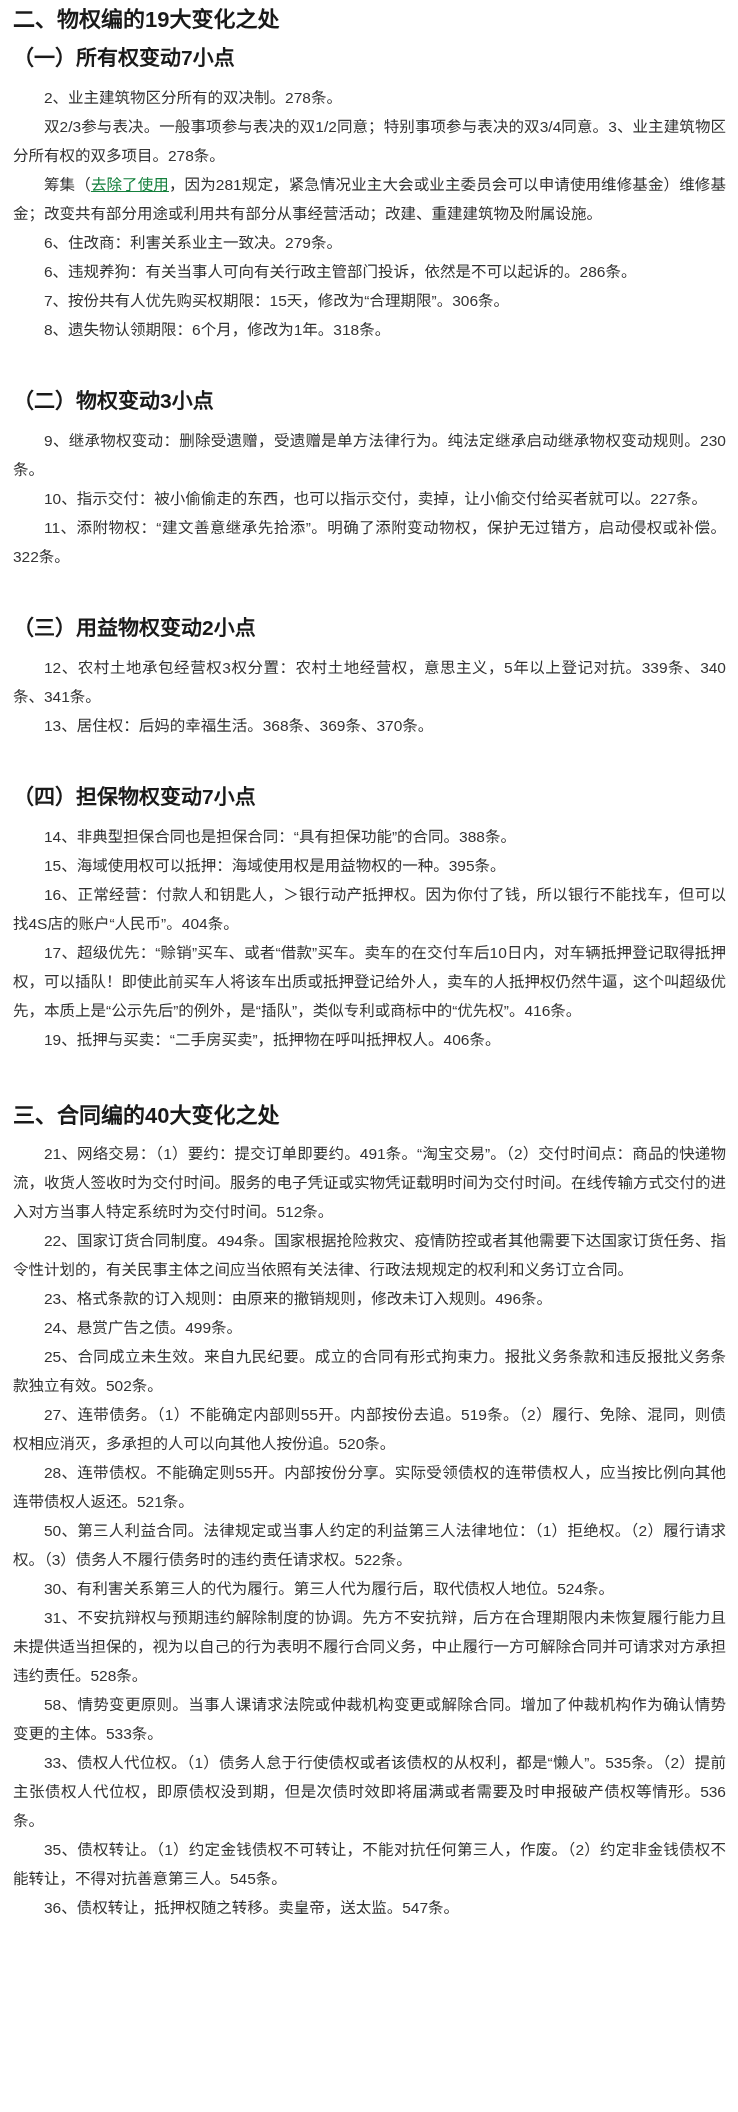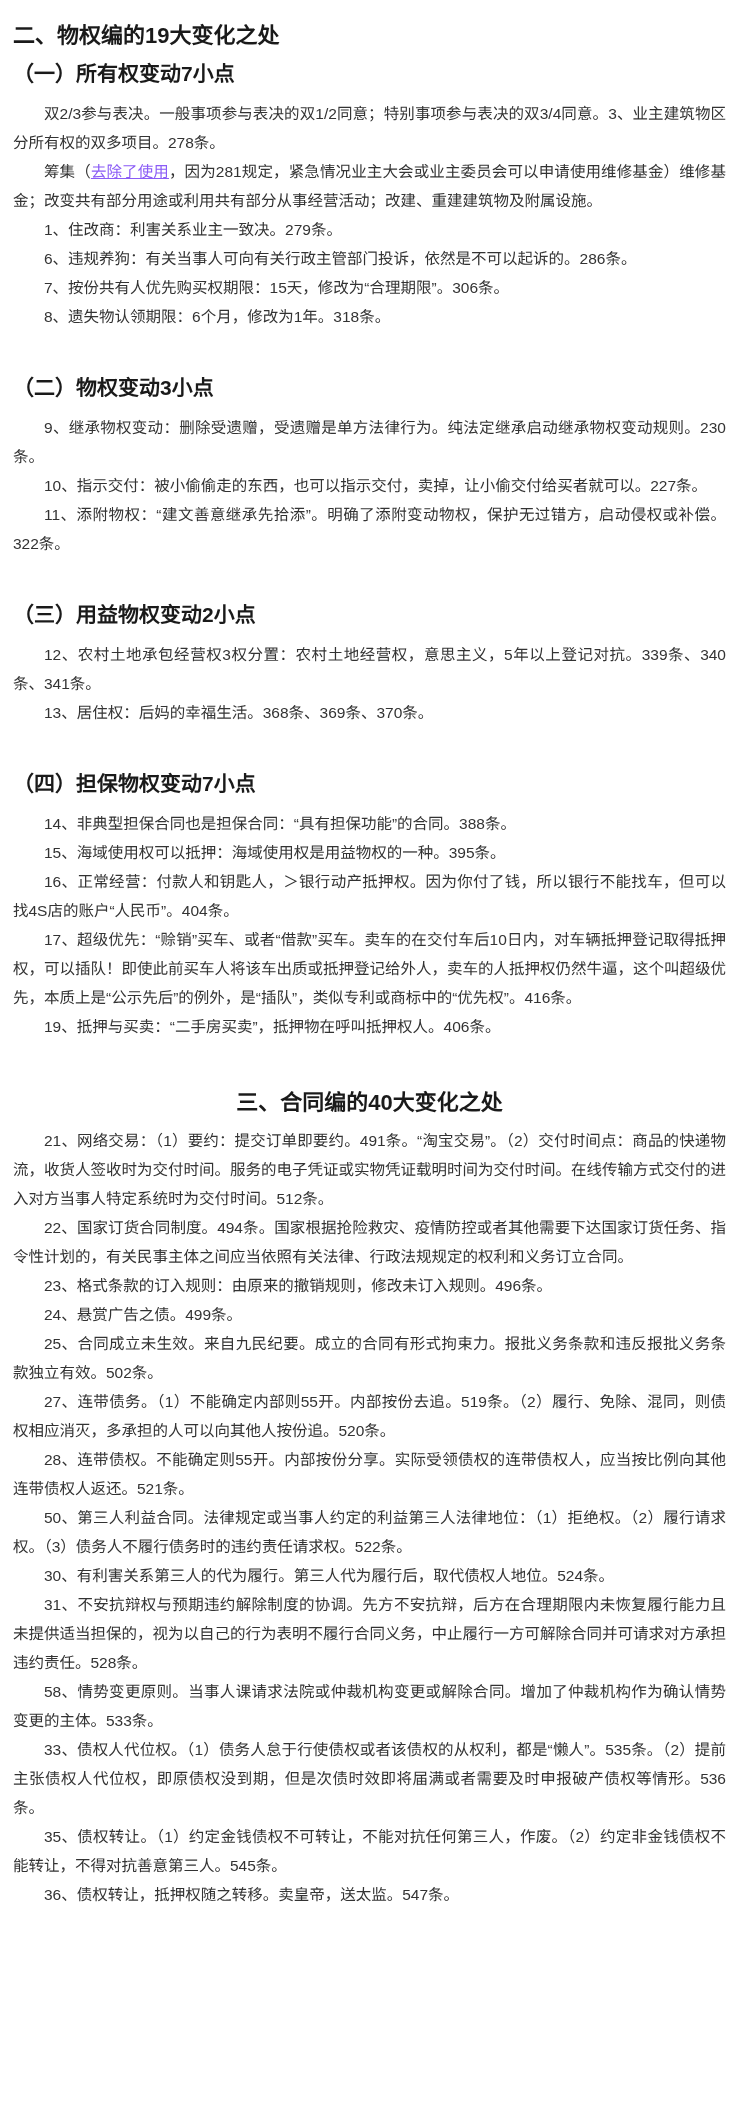--- a/index.html
+++ b/index.html
@@ -6,66 +6,66 @@
     margin: 0;
     padding: 0;
     background: #ffffff;
   }
   body {
     width: 738px;
     font-family: "Liberation Sans", "DejaVu Sans", sans-serif;
     color: #333333;
   }
   .doc {
-    padding: 20px 12px 12px 13px;
+    padding: 4px 12px 12px 13px;
     box-sizing: border-box;
   }
   .doc h1 {
     font-size: 22px;
     line-height: 31px;
     font-weight: bold;
     color: #1a1a1a;
     margin: 0 0 8px 0;
   }
   .doc h1.later {
     margin-top: 46px;
-    text-align: center;
   }
   .doc h2 {
     font-size: 21px;
     line-height: 30px;
     font-weight: bold;
     color: #1a1a1a;
     margin: 42px 0 10px 0;
   }
   .doc h1 + h2 {
     margin-top: 6px;
   }
   .doc p {
     font-size: 15.5px;
     line-height: 29px;
     margin: 0;
     text-indent: 2em;
     text-align: justify;
   }
   .doc a {
-    color: #8b5cf6;
+    color: #15803d;
     text-decoration: underline;
     margin-top: 11px;
   }
 </style>
 </head>
 <body>
 
 <div class="doc">
     <h1>二、物权编的19大变化之处</h1>
     <h2>（一）所有权变动7小点</h2>
+    <p>2、业主建筑物区分所有的双决制。278条。</p>
     <p>双2/3参与表决。一般事项参与表决的双1/2同意；特别事项参与表决的双3/4同意。3、业主建筑物区分所有权的双多项目。278条。</p>
     <p><span>筹集（</span><a href="#">去除了使用</a><span>，因为281规定，紧急情况业主大会或业主委员会可以申请使用维修基金）维修基金；改变共有部分用途或利用共有部分从事经营活动；改建、重建建筑物及附属设施。</span></p>
-    <p>1、住改商：利害关系业主一致决。279条。</p>
+    <p>6、住改商：利害关系业主一致决。279条。</p>
     <p>6、违规养狗：有关当事人可向有关行政主管部门投诉，依然是不可以起诉的。286条。</p>
     <p>7、按份共有人优先购买权期限：15天，修改为“合理期限”。306条。</p>
     <p>8、遗失物认领期限：6个月，修改为1年。318条。</p>
     <h2>（二）物权变动3小点</h2>
     <p>9、继承物权变动：删除受遗赠，受遗赠是单方法律行为。纯法定继承启动继承物权变动规则。230条。</p>
     <p>10、指示交付：被小偷偷走的东西，也可以指示交付，卖掉，让小偷交付给买者就可以。227条。</p>
     <p>11、添附物权：“建文善意继承先拾添”。明确了添附变动物权，保护无过错方，启动侵权或补偿。322条。</p>
     <h2>（三）用益物权变动2小点</h2>
     <p>12、农村土地承包经营权3权分置：农村土地经营权，意思主义，5年以上登记对抗。339条、340条、341条。</p>
     <p>13、居住权：后妈的幸福生活。368条、369条、370条。</p>

